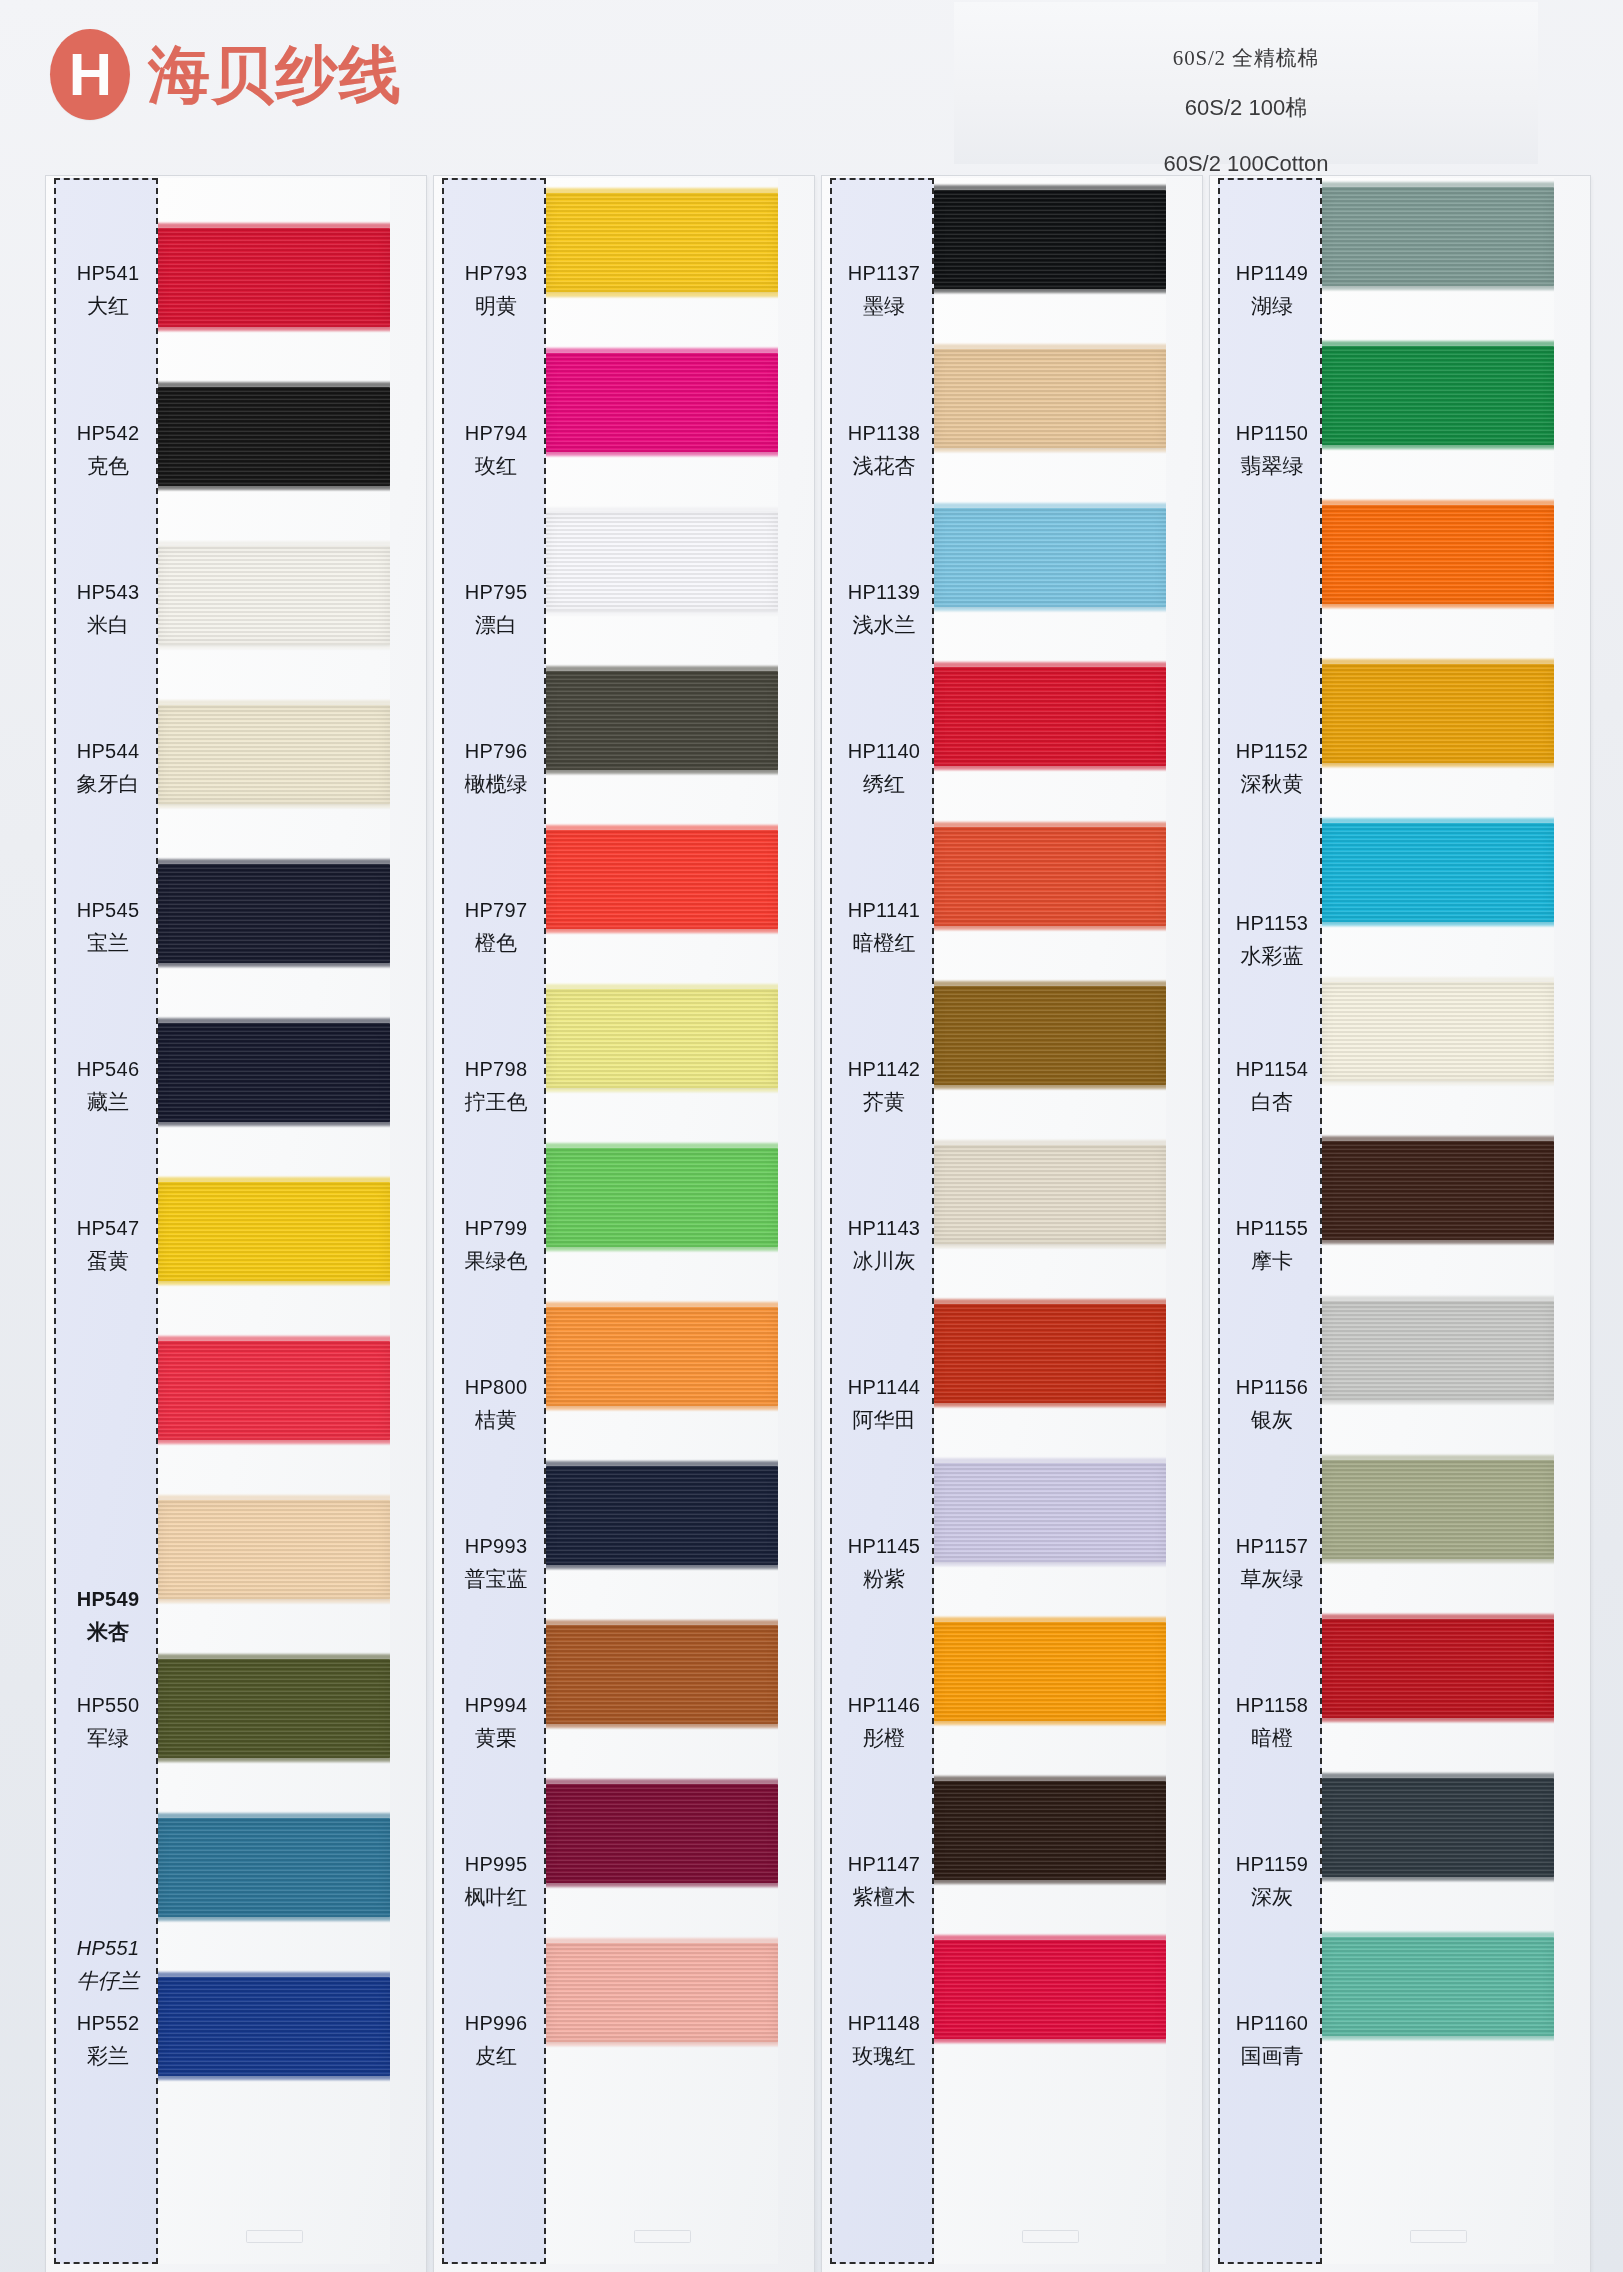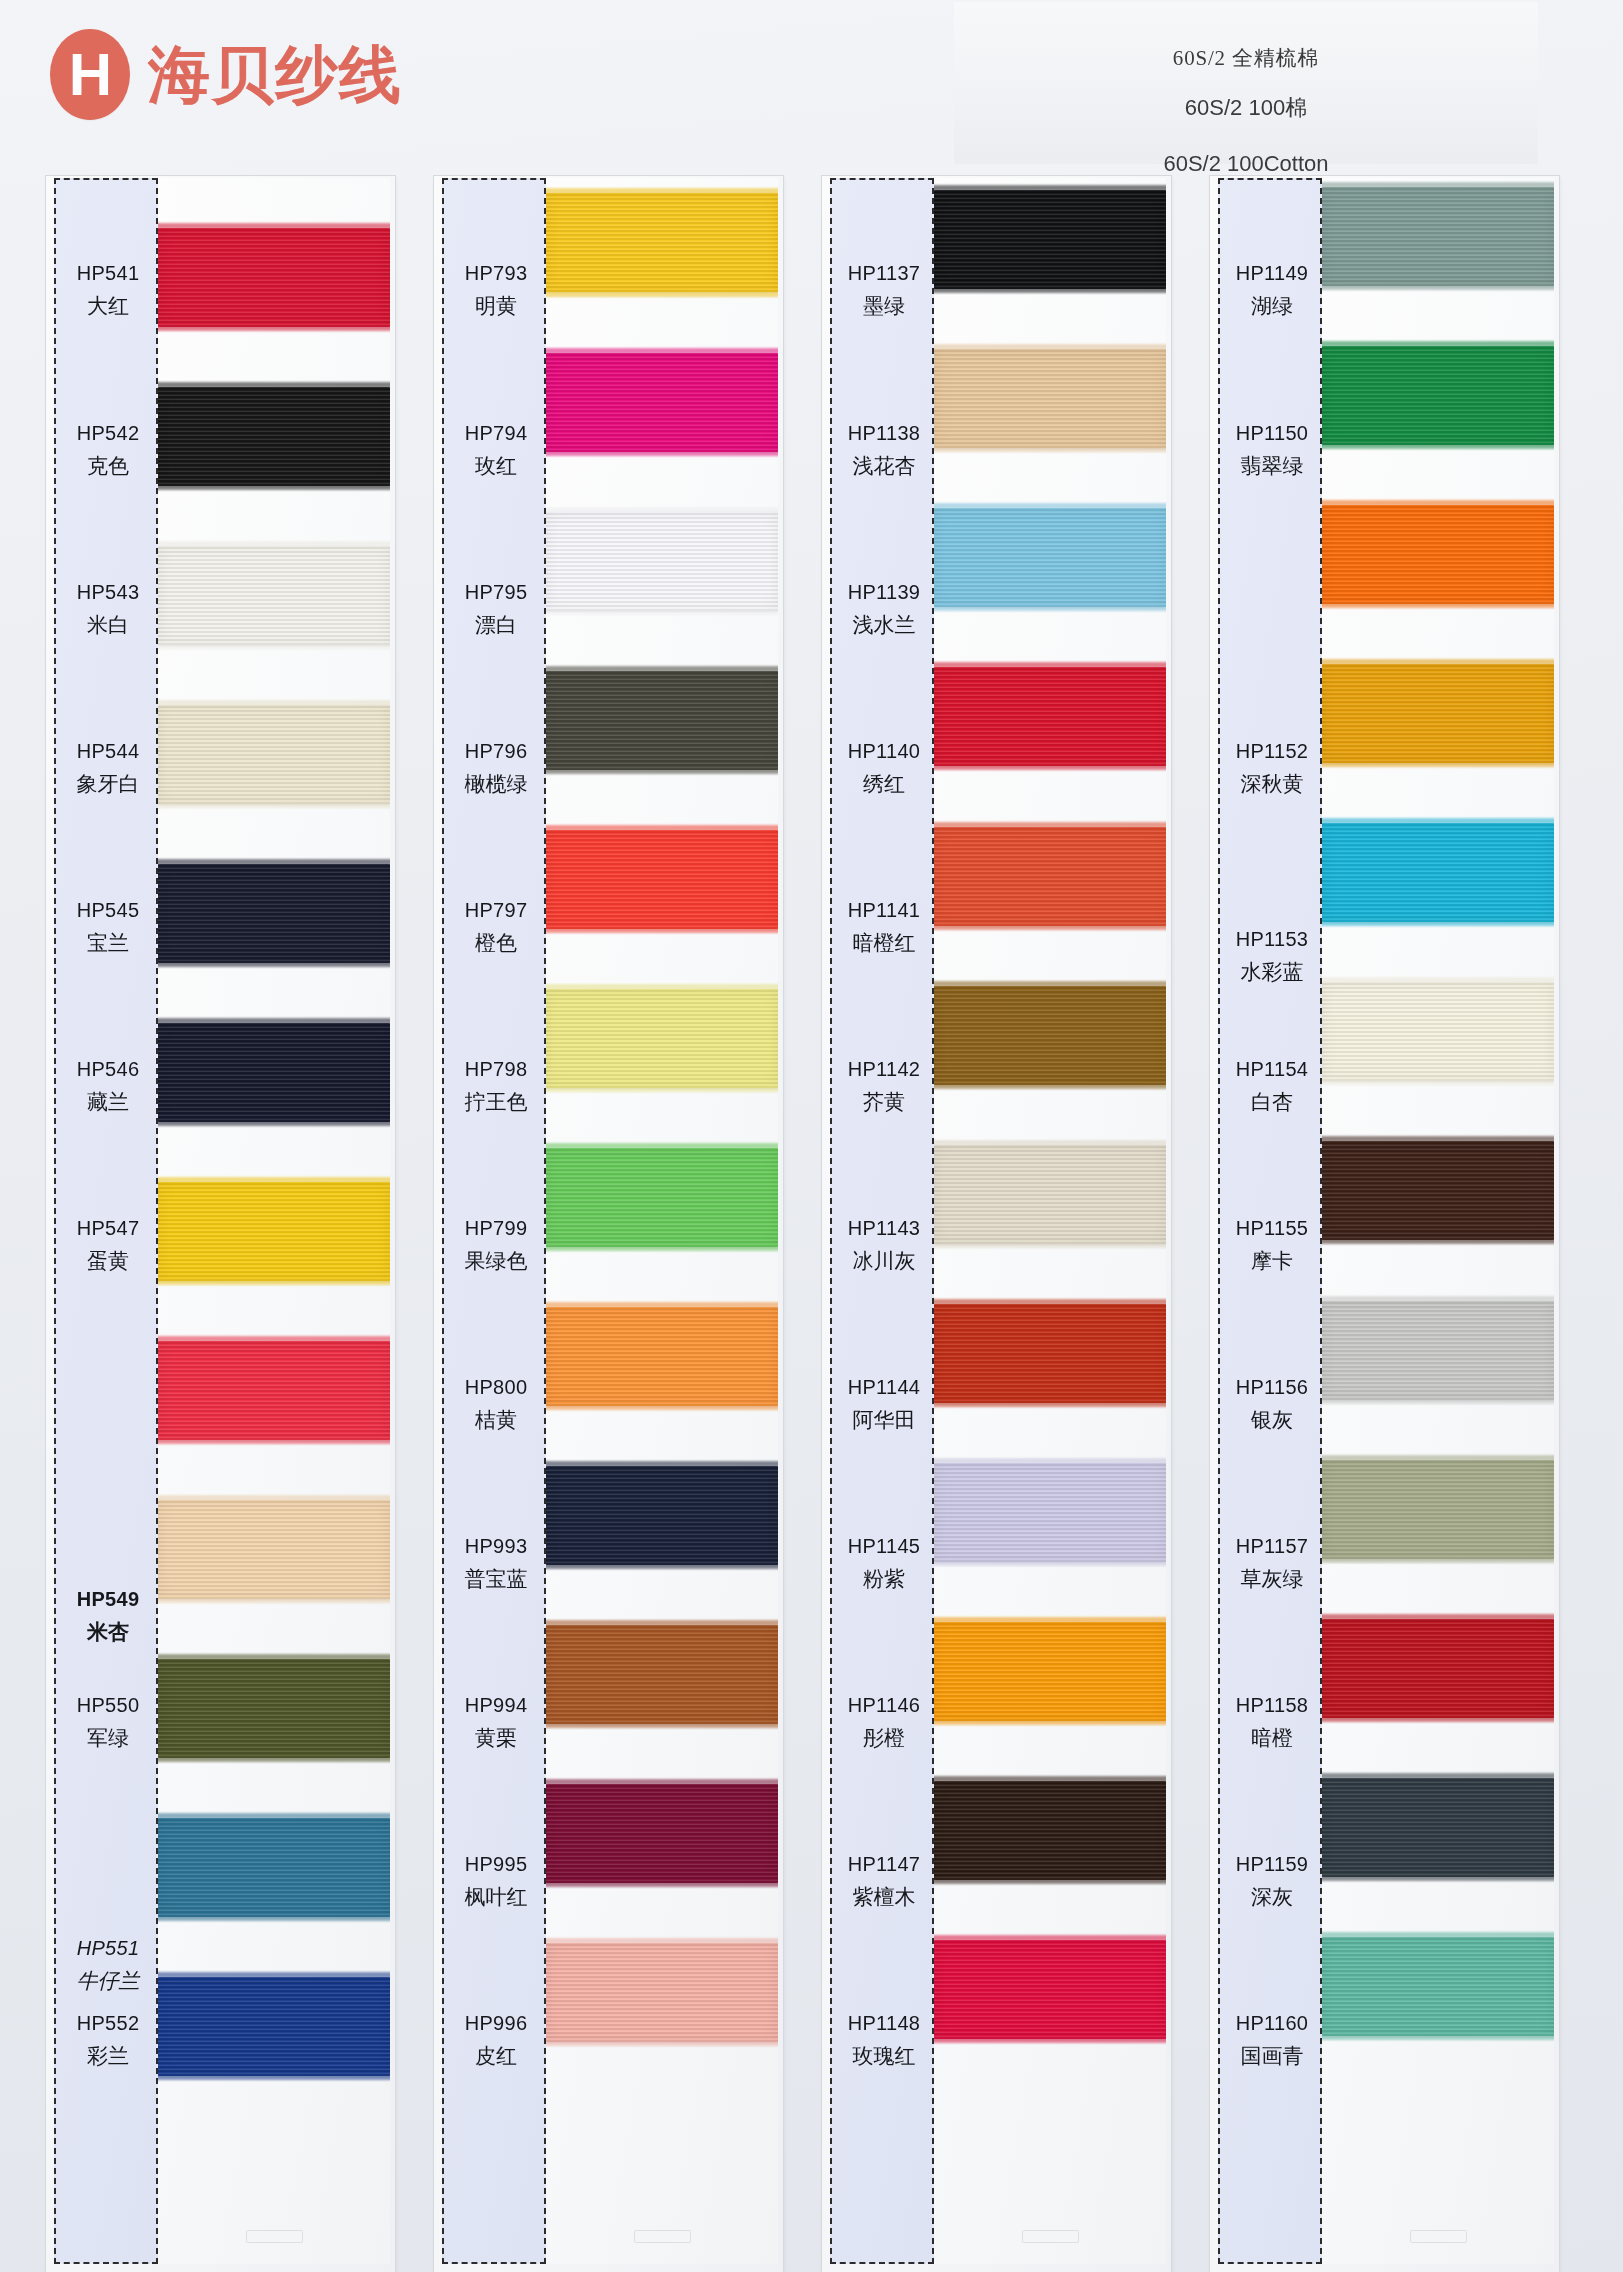--- a/index.html
+++ b/index.html
@@ -65,21 +65,21 @@
 
   
   #panels {
     position: absolute;
     left: 0; top: 175px;
     width: 1623px; height: 2098px;
   }
   .panel {
     position: absolute;
     top: 0;
-    width: 351px;
+    width: 382px;
     height: 2098px;
     background: linear-gradient(100deg,#fbfbfc 0%,#f5f6f8 55%,#eef0f3 100%);
     border: 0.8px solid #d6d9de;
     box-shadow: 0.8px 1.6px 3.2px rgba(0,0,0,0.045);
   }
   .panel.p0 { left: 45px; }
   .panel.p1 { left: 433px; }
   .panel.p2 { left: 821px; }
   .panel.p3 { left: 1209px; }
 
@@ -384,21 +384,21 @@
             <div class="name">湖绿</div>
           </div>
           <div class="lbl" style="top: 192px;">
             <div class="code">HP1150</div>
             <div class="name">翡翠绿</div>
           </div>
           <div class="lbl" style="top: 510px;">
             <div class="code">HP1152</div>
             <div class="name">深秋黄</div>
           </div>
-          <div class="lbl" style="top: 698px; text-align: center;">
+          <div class="lbl" style="top: 682px; text-align: center;">
             <div class="code">HP1153</div>
             <div class="name">水彩蓝</div>
           </div>
           <div class="lbl" style="top: 828px;">
             <div class="code">HP1154</div>
             <div class="name">白杏</div>
           </div>
           <div class="lbl" style="top: 987px;">
             <div class="code">HP1155</div>
             <div class="name">摩卡</div>

